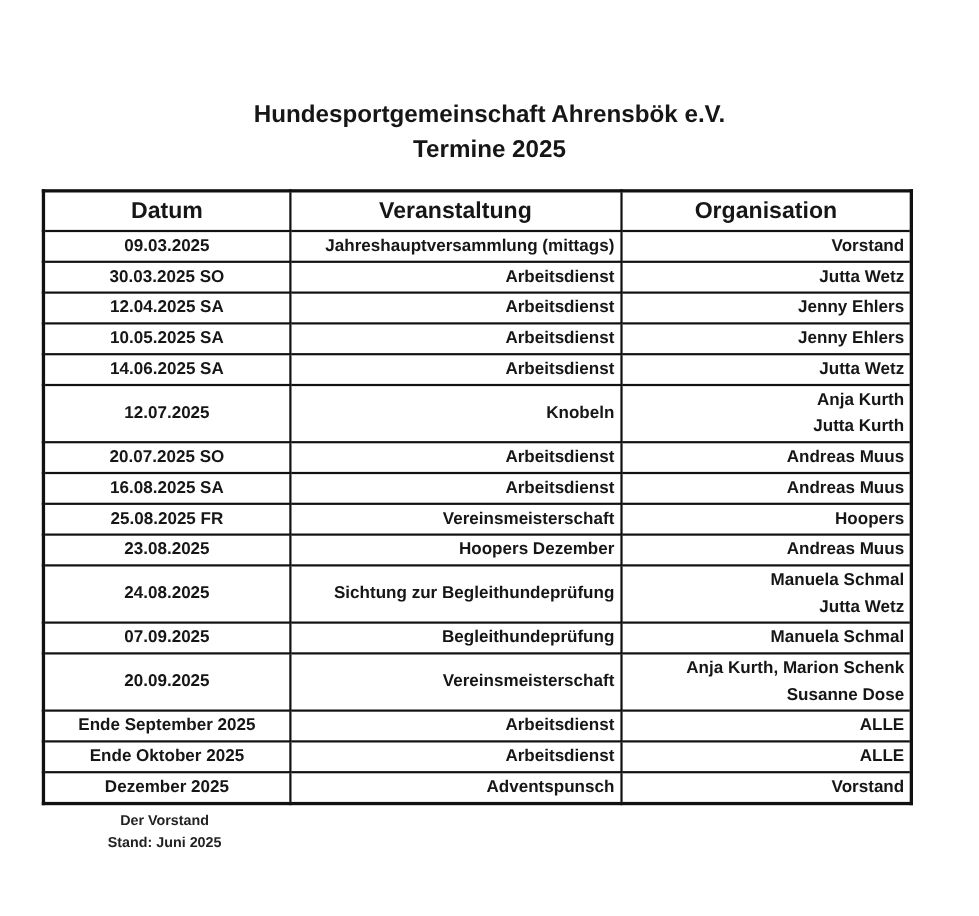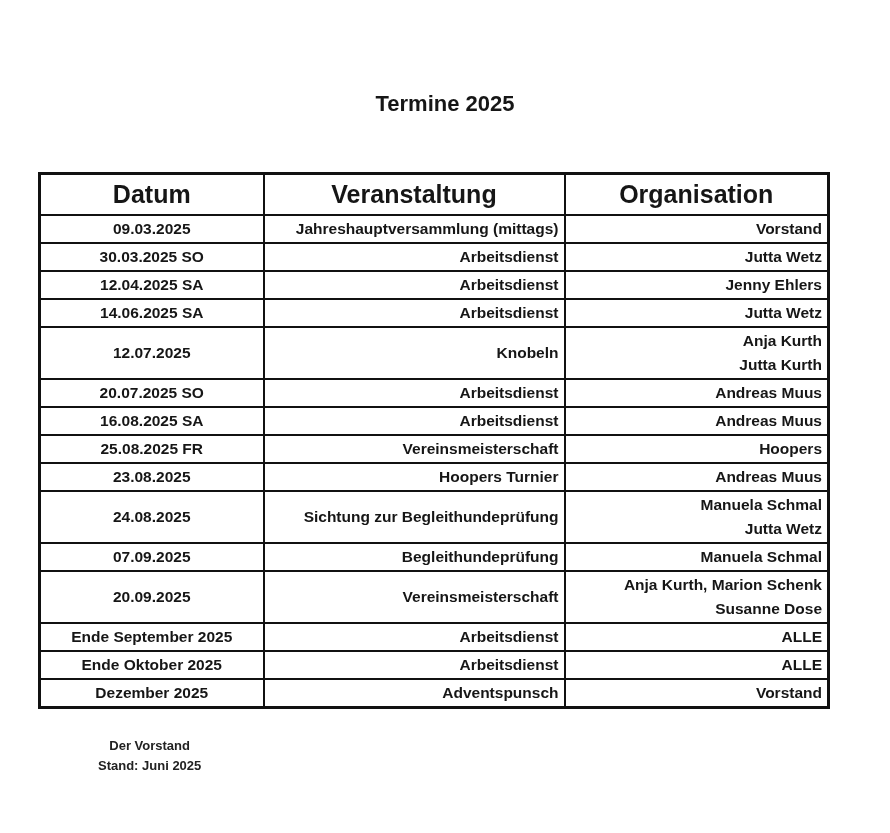--- a/index.html
+++ b/index.html
@@ -39,21 +39,21 @@
   table.schedule, table.schedule th, table.schedule td {
     border: 2px solid #111111;
   }
   table.schedule {
     border-width: 3px;
   }
   col.c-datum  { width: 224px; }
   col.c-verans { width: 301px; }
   col.c-org    { width: 264px; }
   table.schedule th {
-    font-size: 25px;
+    font-size: 21px;
     font-weight: bold;
     text-align: center;
     padding: 5px 4px;
     color: #161616;
   }
   table.schedule td {
     font-size: 15.5px;
     font-weight: bold;
     line-height: 24px;
     padding: 1px 5px;
@@ -76,20 +76,21 @@
     line-height: 20px;
     color: #222222;
   }
 </style>
 </head>
 <body>
 
 <div class="page">
 
   <div class="title-block">
+    <div>Hundesportgemeinschaft Ahrensbök e.V.</div>
     <div>Termine 2025</div>
   </div>
 
   <table class="schedule">
     <colgroup>
       <col class="c-datum">
       <col class="c-verans">
       <col class="c-org">
     </colgroup>
     <thead>
@@ -115,20 +116,27 @@
           </td>
         </tr>
         <tr>
           <td class="col-datum">12.04.2025 SA</td>
           <td class="col-verans">Arbeitsdienst</td>
           <td class="col-org">
             <div class="org-line">Jenny Ehlers</div>
           </td>
         </tr>
         <tr>
+          <td class="col-datum">10.05.2025 SA</td>
+          <td class="col-verans">Arbeitsdienst</td>
+          <td class="col-org">
+            <div class="org-line">Jenny Ehlers</div>
+          </td>
+        </tr>
+        <tr>
           <td class="col-datum">14.06.2025 SA</td>
           <td class="col-verans">Arbeitsdienst</td>
           <td class="col-org">
             <div class="org-line">Jutta Wetz</div>
           </td>
         </tr>
         <tr>
           <td class="col-datum">12.07.2025</td>
           <td class="col-verans">Knobeln</td>
           <td class="col-org">
@@ -152,21 +160,21 @@
         </tr>
         <tr>
           <td class="col-datum">25.08.2025 FR</td>
           <td class="col-verans">Vereinsmeisterschaft</td>
           <td class="col-org">
             <div class="org-line">Hoopers</div>
           </td>
         </tr>
         <tr>
           <td class="col-datum">23.08.2025</td>
-          <td class="col-verans">Hoopers Turnier</td>
+          <td class="col-verans">Hoopers Dezember</td>
           <td class="col-org">
             <div class="org-line">Andreas Muus</div>
           </td>
         </tr>
         <tr>
           <td class="col-datum">24.08.2025</td>
           <td class="col-verans">Sichtung zur Begleithundeprüfung</td>
           <td class="col-org">
             <div class="org-line">Manuela Schmal</div>
             <div class="org-line">Jutta Wetz</div>

